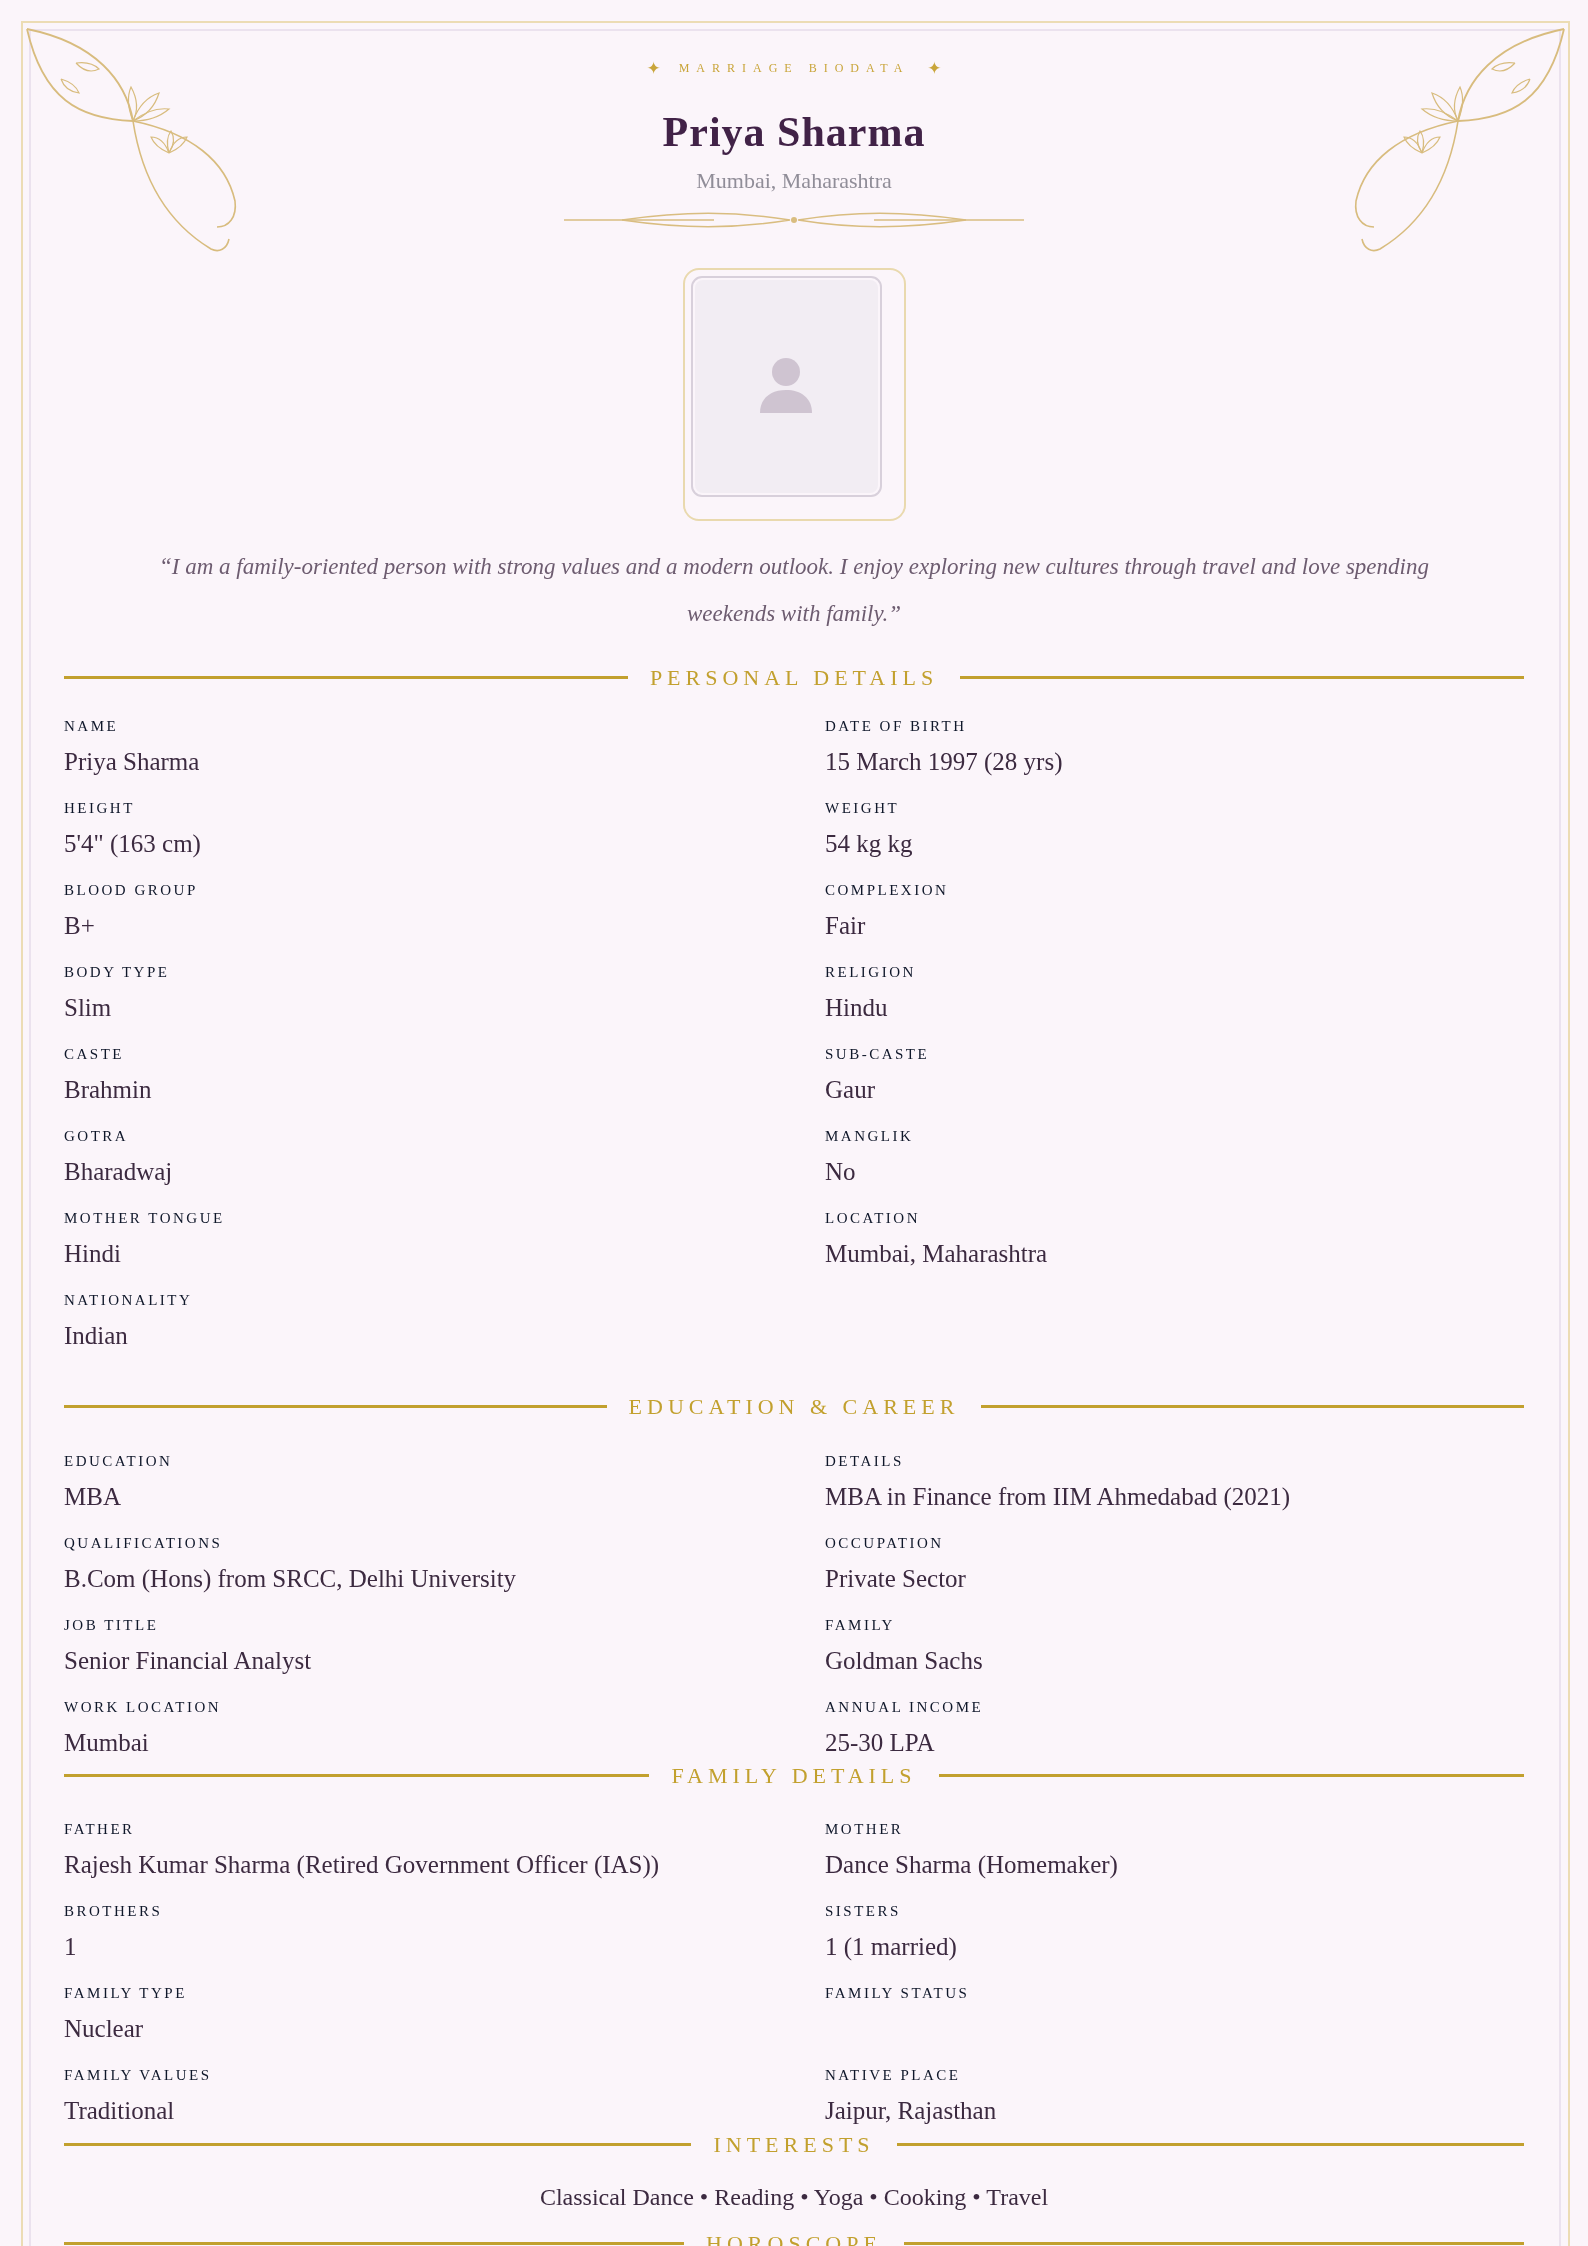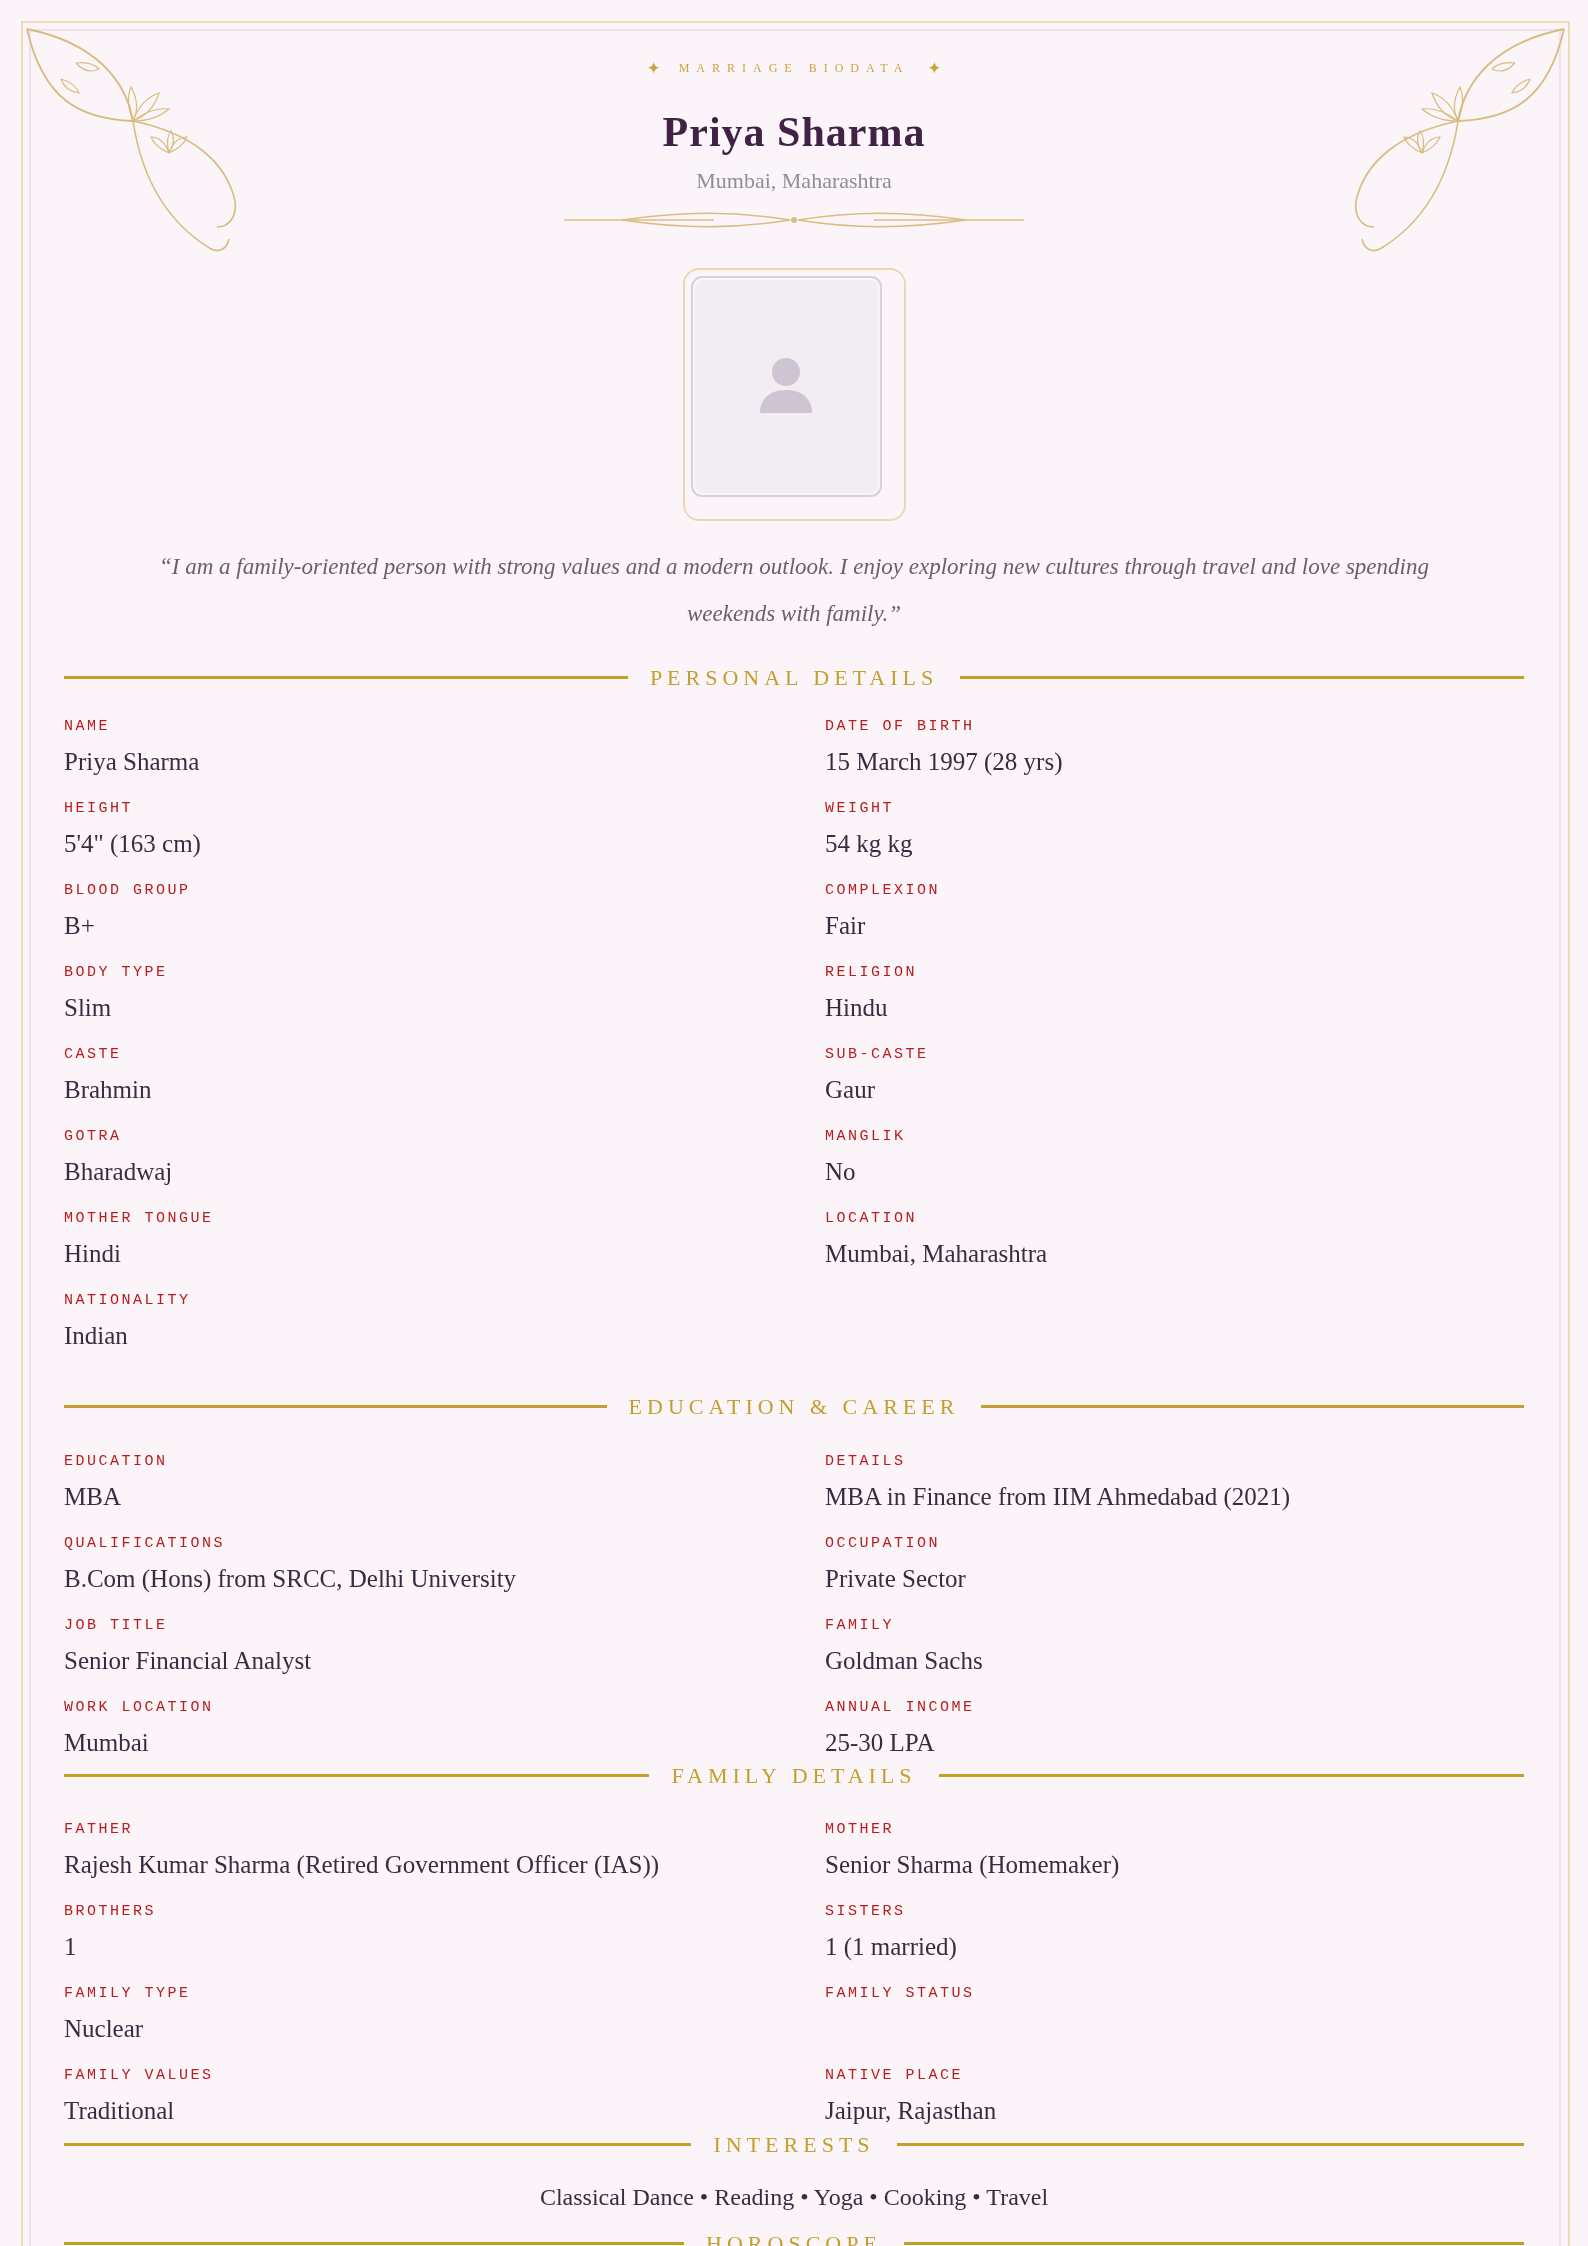--- a/index.html
+++ b/index.html
@@ -73,23 +73,22 @@
   .sec-horoscope{margin-top:19px;}
 
   .fields-grid{
     display:grid; grid-template-columns:761px 1fr; row-gap:25px; text-align:left;
   }
   .sec-personal .fields-grid,
   .sec-education .fields-grid{margin-top:28px;}
   .sec-education .fields-grid{margin-top:34px;}
   .sec-family .fields-grid{margin-top:33px;}
   .flabel{
-    font-size:15px; letter-spacing:2.5px; line-height:15px; color:#b91c1c;
+    font-size:15px; letter-spacing:2.5px; line-height:15px; color:#0f172a;
     margin-bottom:13px;
-    font-family:Liberation Mono, monospace;
   }
   .fvalue{font-size:25px; line-height:29px; color:#3c2a40;}
 
   .interests-text{margin-top:24px; font-size:24px; line-height:30px; color:#3c2a40;}
 </style>
 </head>
 <body>
 
 <div class="page">
 
@@ -275,21 +274,21 @@
         <span class="sec-title">FAMILY DETAILS</span>
         <span class="hline"></span>
       </div>
       <div class="fields-grid">
         <div>
             <div class="flabel">FATHER</div>
             <div class="fvalue">Rajesh Kumar Sharma (Retired Government Officer (IAS))</div>
           </div>
         <div>
             <div class="flabel">MOTHER</div>
-            <div class="fvalue">Senior Sharma (Homemaker)</div>
+            <div class="fvalue">Dance Sharma (Homemaker)</div>
           </div>
         <div>
             <div class="flabel">BROTHERS</div>
             <div class="fvalue">1</div>
           </div>
         <div>
             <div class="flabel">SISTERS</div>
             <div class="fvalue">1 (1 married)</div>
           </div>
         <div>

